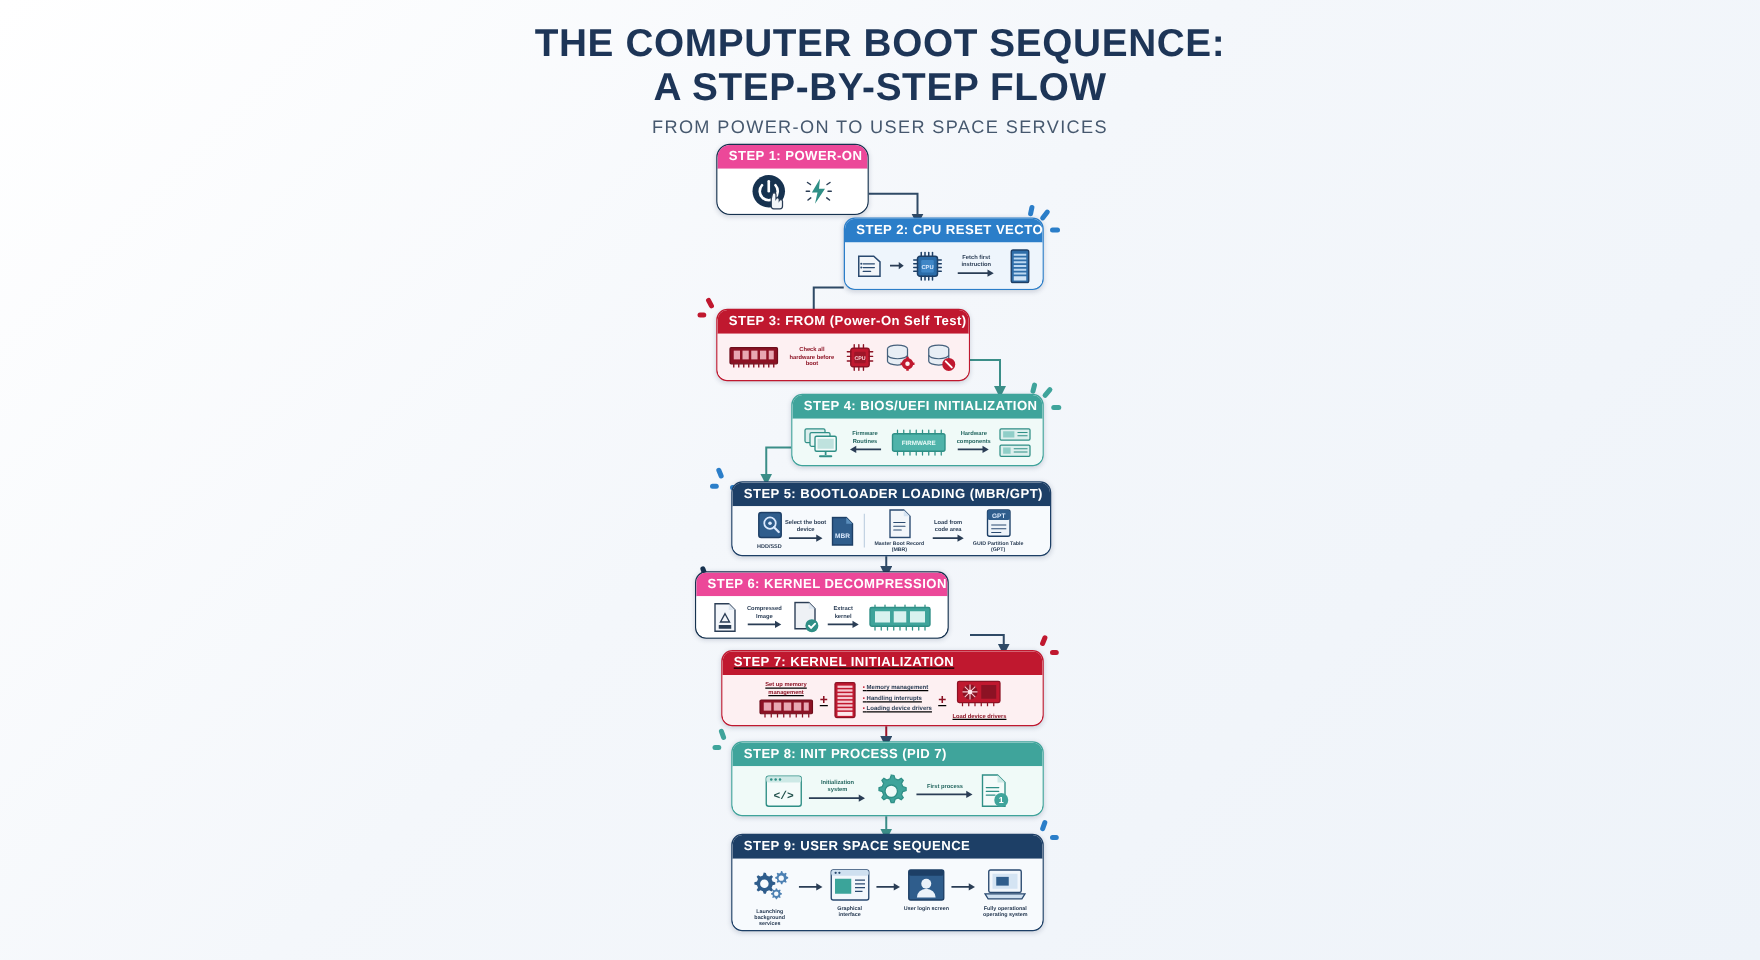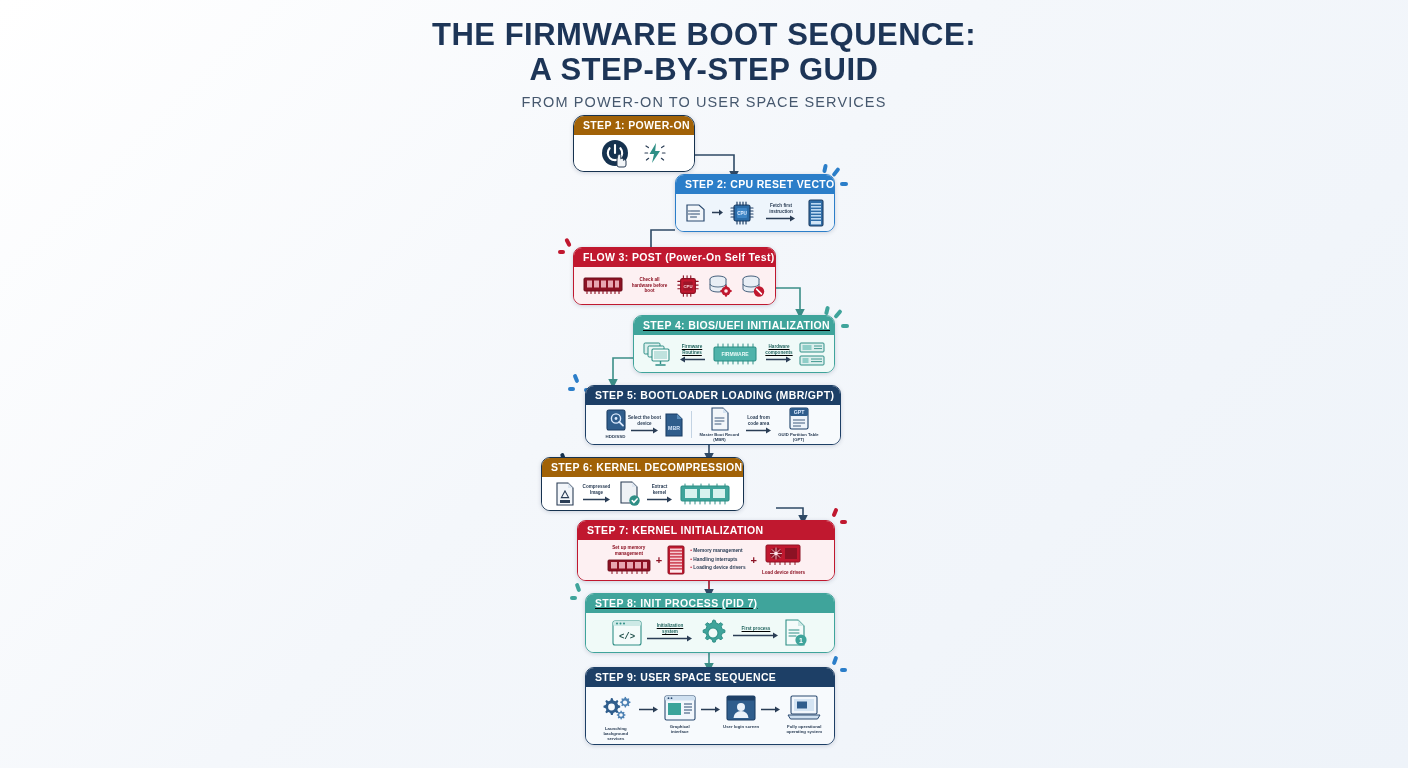--- a/index.html
+++ b/index.html
@@ -69,26 +69,26 @@
   .t-navy   > .card-body { background:#f7fafd; }
 
   .t-blue   { border-color:#2b7ec9; }
   .t-blue   > .card-head { background:#2b7ec9; }
   .t-blue   > .card-body { background:#eef5fc; }
 
   .t-red    { border-color:#c0182f; }
   .t-red    > .card-head { background:#c0182f; }
   .t-red    > .card-body { background:#fdf0f2; }
 
-  .t-teal   { border-color:#3fa49b;text-decoration:underline; }
+  .t-teal   { border-color:#3fa49b; }
   .t-teal   > .card-head { background:#3fa49b; }
   .t-teal   > .card-body { background:#f0faf8; }
 
   .t-dark   { border-color:#16324f; }
-  .t-dark   > .card-head { background:#a16207; }
+  .t-dark   > .card-head { background:#ec4899; }
   .t-dark   > .card-body { background:#ffffff; }
 
   
   .ic { flex: none; display:block; }
   .lbl {
     font-size: 4.6px;
     line-height: 1.22;
     color: #2a3d55;
     text-align: center;
     font-weight: bold;
@@ -116,22 +116,22 @@
   .conn { position:absolute; }
 
   
   .dots { position:absolute; }
   .dash { position:absolute; border-radius:3px; }
 </style>
 </head>
 <body>
 
 <div class="header">
-  <div class="title-l1">THE FIRMWARE BOOT SEQUENCE:</div>
-  <div class="title-l2">A STEP-BY-STEP GUID</div>
+  <div class="title-l1">THE COMPUTER BOOT SEQUENCE:</div>
+  <div class="title-l2">A STEP-BY-STEP FLOW</div>
   <div class="subtitle">FROM POWER-ON TO USER SPACE SERVICES</div>
 </div>
 
 <div class="flow">
 
   <svg class="conn" style="left:0;top:0;width:1408px;height:660px">
     <defs>
       <marker id="ah" markerWidth="7" markerHeight="7" refX="3.2" refY="3" orient="auto">
         <path d="M0,0 L6,3 L0,6 z" fill="#2f4a66"></path>
       </marker>
@@ -275,21 +275,21 @@
             <rect x="4" y="13" width="10" height="1.6"></rect>
           <rect x="4" y="16" width="10" height="1.6"></rect>
             <rect x="4" y="19" width="10" height="1.6"></rect>
         </g>
         <rect x="4" y="22" width="10" height="3.4" fill="#cfe4f6"></rect>
       </svg>
     </div>
   </div>
 
   <div class="card t-red" style="left:573px;top:139px;width:203px;height:58px;">
-    <div class="card-head">FLOW 3: POST (Power-On Self Test)</div>
+    <div class="card-head">STEP 3: FROM (Power-On Self Test)</div>
     <div class="card-body" style="gap:7px;">
       <svg class="ic" width="40" height="20" viewBox="0 0 40 20">
         <rect x="1" y="2" width="38" height="13" rx="1" fill="#8c1224" stroke="#6d0d1b" stroke-width="1"></rect>
         <g fill="#e8a7b2">
           <rect x="4" y="4.5" width="5" height="7"></rect>
             <rect x="11" y="4.5" width="5" height="7"></rect>
           <rect x="18" y="4.5" width="5" height="7"></rect>
             <rect x="25" y="4.5" width="5" height="7"></rect>
           <rect x="32" y="4.5" width="4" height="7"></rect>
         </g>
@@ -474,21 +474,21 @@
               <path d="M5 13 h12"></path>
               <path d="M5 16 h12"></path>
               <path d="M5 19 h8"></path>
             </g>
         </svg>
         <div class="lbl" style="font-size:4.2px;max-width:44px;">GUID Partition Table (GPT)</div>
       </div>
     </div>
   </div>
 
-  <div class="card t-dark" style="left:541px;top:349px;width:203px;height:54px;">
+  <div class="card t-dark" style="left:556px;top:349px;width:203px;height:54px;">
     <div class="card-head">STEP 6: KERNEL DECOMPRESSION</div>
     <div class="card-body" style="gap:4px;">
       <svg class="ic" width="20" height="24" viewBox="0 0 20 24">
         <path d="M2 1 h11 l5 5 V23 H2 z" fill="#f3f6fa" stroke="#2a3d55" stroke-width="1.1"></path>
         <path d="M13 1 v5 h5" fill="#dde6f0"></path>
         <path d="M10 9 L13.6 15.6 H6.4 z" fill="none" stroke="#2a3d55" stroke-width="1.1"></path>
         <rect x="5" y="18" width="10" height="3" fill="#2a3d55"></rect>
       </svg>
       <div class="col" style="gap:1px;">
         <div class="lbl" style="max-width:36px;">Compressed Image</div>
@@ -531,21 +531,21 @@
             <path d="M14 3 v-2"></path>
             <path d="M22 3 v-2"></path>
             <path d="M30 3 v-2"></path>
             <path d="M38 3 v-2"></path>
             <path d="M46 3 v-2"></path>
         </g>
       </svg>
     </div>
   </div>
 
-  <div class="card t-red" style="left:577px;top:412px;width:258px;height:61px;">
+  <div class="card t-red" style="left:577px;top:412px;width:258px;height:61px;text-decoration:underline;">
     <div class="card-head">STEP 7: KERNEL INITIALIZATION</div>
     <div class="card-body" style="gap:5px;">
       <div class="col" style="gap:2px;">
         <div class="lbl lbl-red" style="max-width:42px;">Set up memory management</div>
         <svg class="ic" width="44" height="16" viewBox="0 0 44 16">
           <rect x="1" y="1" width="42" height="11" rx="1" fill="#8c1224" stroke="#6d0d1b" stroke-width="0.9"></rect>
           <g fill="#e8a7b2">
             <rect x="4" y="3" width="6" height="6.5"></rect>
               <rect x="12" y="3" width="6" height="6.5"></rect>
             <rect x="20" y="3" width="6" height="6.5"></rect>

